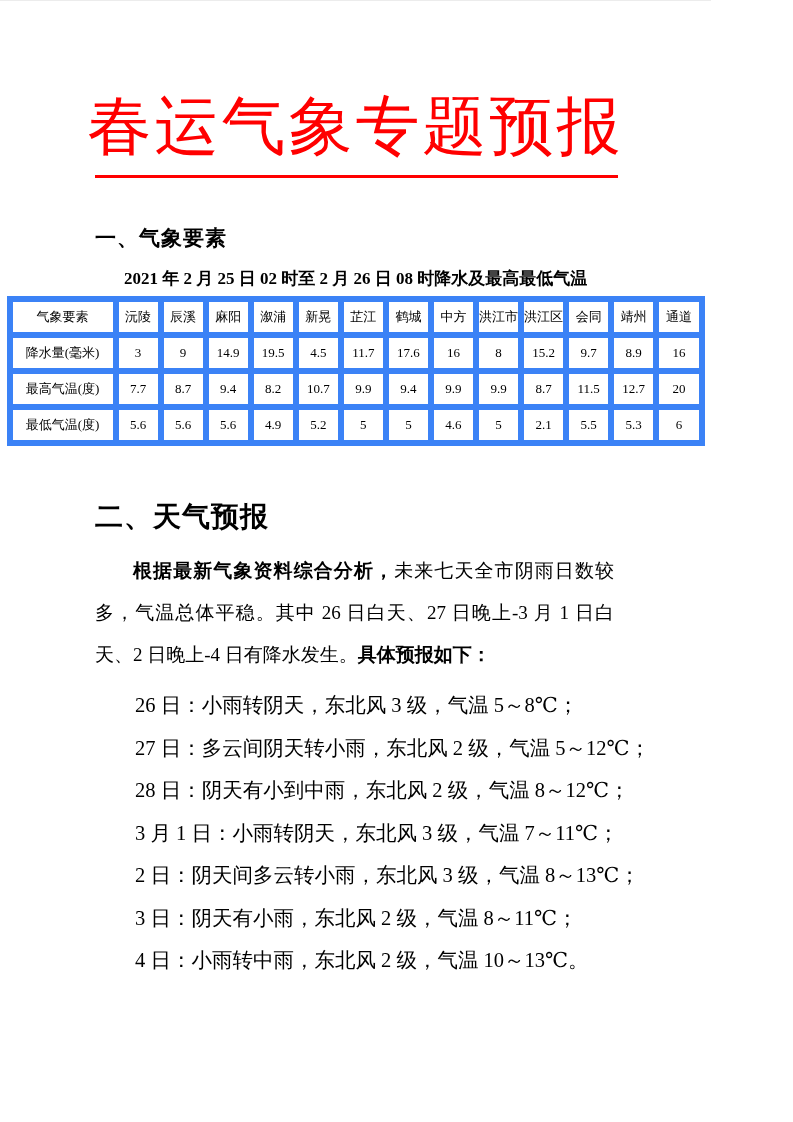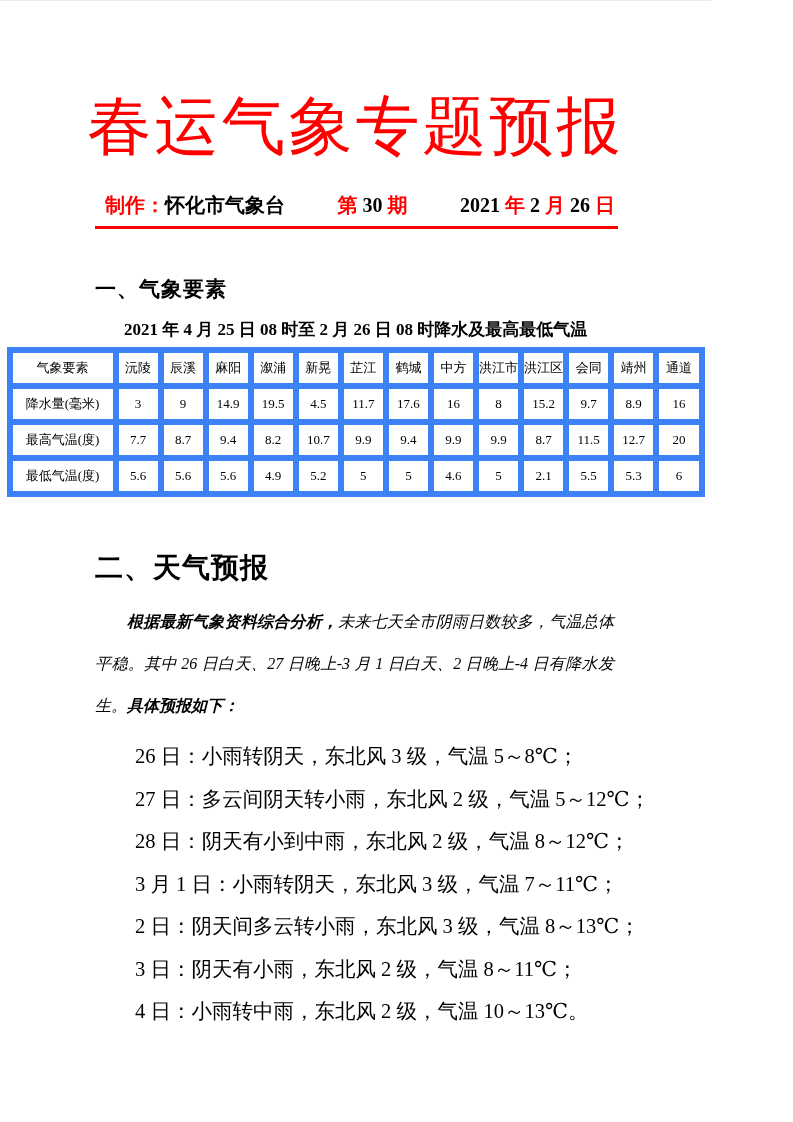--- a/index.html
+++ b/index.html
@@ -80,54 +80,48 @@
   }
   .weather-table .col-first { width: 100px; }
   .section2-heading {
     margin: 52px 0 0 95px;
     font-size: 28px;
     font-weight: bold;
     letter-spacing: 1px;
   }
   .paragraph {
     margin: 14px 97px 0 95px;
-    font-size: 16px;
+    font-size: 19px;
     line-height: 42px;
     text-indent: 2em;
     text-align: justify;
-    font-style: italic;
   }
   .forecast {
     margin: 8px 93px 0 95px;
     padding-left: 40px;
     font-size: 20.5px;
   }
   .forecast-line {
     line-height: 42.5px;
     white-space: nowrap;
   }
 </style>
 </head>
 <body>
 
 <div class="page">
 
   <h1 class="doc-title">春运气象专题预报</h1>
 
-  <div class="meta-row">
-    <span class="meta-left"><span class="label">制作：</span><span>怀化市气象台</span></span>
-    <span class="meta-issue"><span class="red">第</span><span> 30 </span><span class="red">期</span></span>
-    <span class="meta-date"><span>2021 </span><span class="red">年</span><span> 2 </span><span class="red">月</span><span> 26 </span><span class="red">日</span></span>
-  </div>
 
   <div class="red-rule"></div>
 
   <h2 class="section-heading">一、气象要素</h2>
 
-  <div class="table-title">2021 年 4 月 25 日 08 时至 2 月 26 日 08 时降水及最高最低气温</div>
+  <div class="table-title">2021 年 2 月 25 日 02 时至 2 月 26 日 08 时降水及最高最低气温</div>
 
   <table class="weather-table">
     <thead>
       <tr>
           <th class="col-first">气象要素</th>
           <th>沅陵</th>
           <th>辰溪</th>
           <th>麻阳</th>
           <th>溆浦</th>
           <th>新晃</th>

